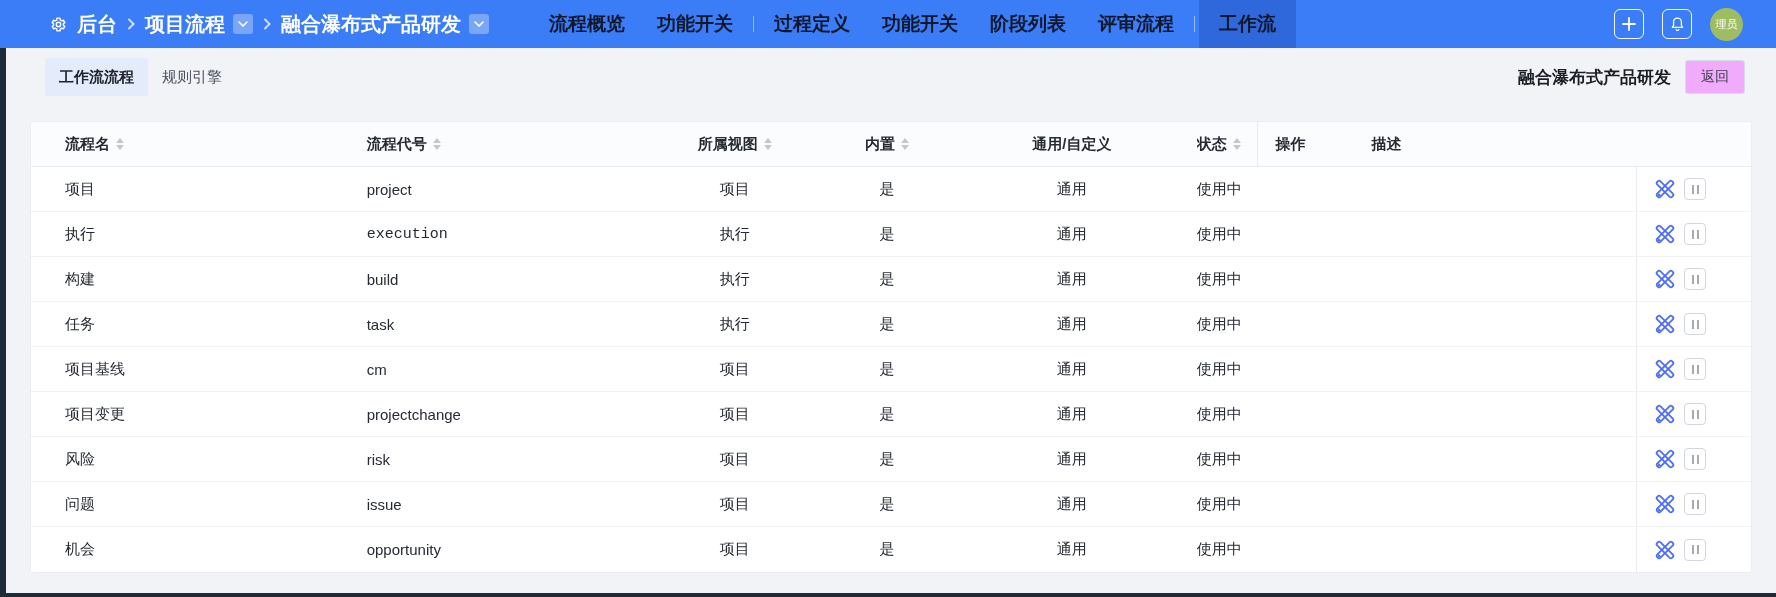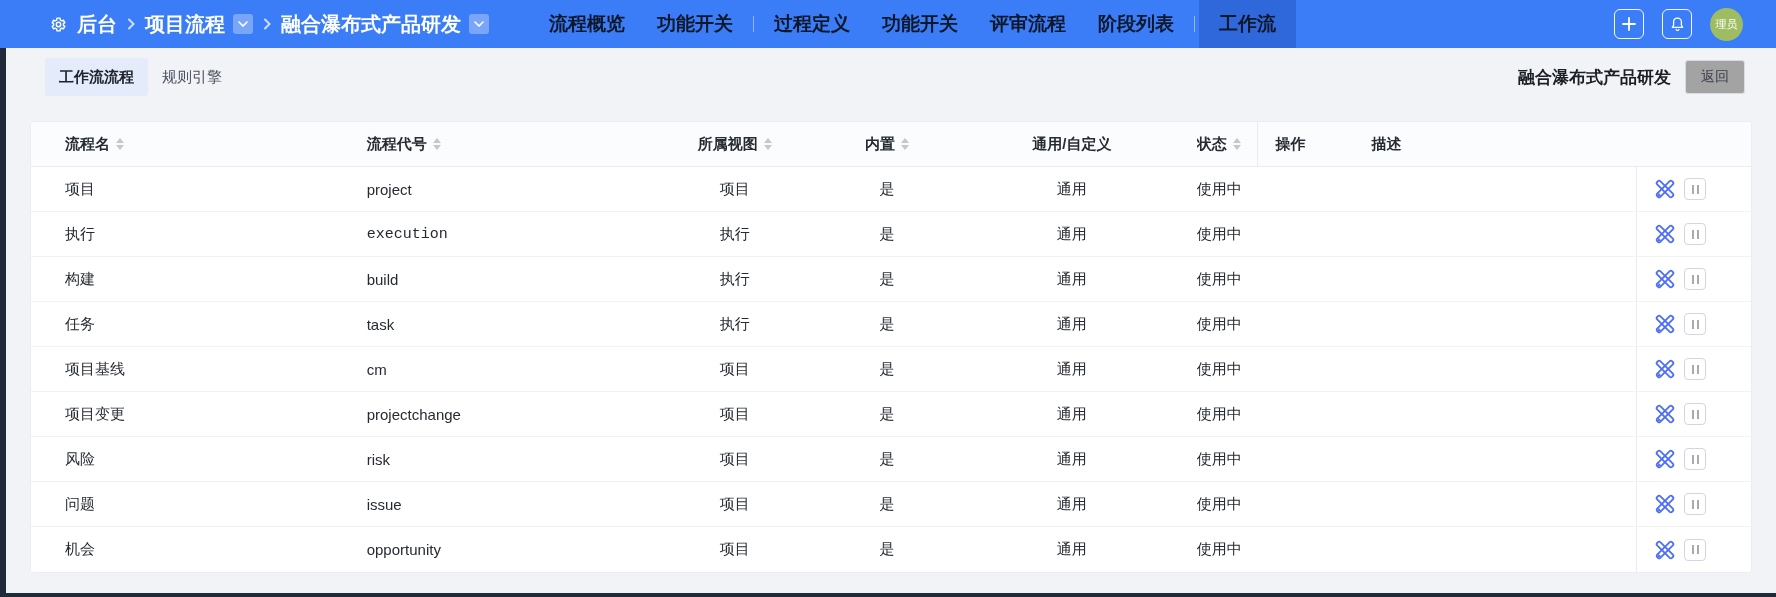--- a/index.html
+++ b/index.html
@@ -30,21 +30,21 @@
   
   .side-strip{position:absolute;left:0;top:48px;bottom:0;width:6px;background:var(--sidebar-strip);z-index:4}
   .bottom-strip{position:absolute;left:0;bottom:0;width:100%;height:4px;background:var(--sidebar-strip);z-index:3}
 
   
   .tabbar{height:58px;display:flex;align-items:center;padding:0 31px 0 45px;background:var(--page-bg)}
   .tab{height:38px;display:flex;align-items:center;padding:0 14px;font-size:15px;color:#4A5160;border-radius:3px;cursor:pointer}
   .tab.active{background:var(--tab-active-bg);color:var(--text-dark);font-weight:700}
   .tab + .tab{margin-left:0}
   .ctx-title{font-size:17px;font-weight:700;color:#1A1E25;margin-right:14px;white-space:nowrap}
-  .back-btn{height:34px;padding:1px 15px;background:#a3a3a3;border:1px solid #D8DCE3;border-radius:3px;font-size:14px;color:#3A3F47;cursor:pointer;font-family:inherit}
+  .back-btn{height:34px;padding:1px 15px;background:#f0abfc;border:1px solid #D8DCE3;border-radius:3px;font-size:14px;color:#3A3F47;cursor:pointer;font-family:inherit}
 
   
   .content{padding:15px 24px 0 30px}
   .card{width:1722px;background:#fff;border:1px solid #EBEDF2;border-radius:4px;overflow:hidden}
   .thead{display:flex;height:45px;background:#FBFCFD;border-bottom:1px solid #E9EBEF}
   .hcell{font-weight:700;color:var(--text-dark);font-size:15px}
   .trow{display:flex;height:45px;border-bottom:1px solid #F1F2F5;background:#fff}
   .trow:last-child{border-bottom:none}
   .cell{display:flex;align-items:center;font-size:15px;color:#262B33;overflow:hidden;white-space:nowrap}
   .opcol{border-left:1px solid #E9EBEF}
@@ -93,22 +93,22 @@
         </svg>
     </span>
   </div>
 
   <nav class="menu">
     <a class="mitem">流程概览</a>
     <a class="mitem">功能开关</a>
     <span class="vdiv"></span>
     <a class="mitem">过程定义</a>
     <a class="mitem">功能开关</a>
+    <a class="mitem">阶段列表</a>
     <a class="mitem">评审流程</a>
-    <a class="mitem">阶段列表</a>
     <span class="vdiv"></span>
     <a class="mitem active">工作流</a>
   </nav>
 
   <div class="spacer"></div>
 
   <div class="nav-actions">
     <button class="nbtn" aria-label="add">
       <svg width="16" height="16" viewBox="0 0 16 16" fill="none" stroke="#fff" stroke-width="1.8" stroke-linecap="round">
           <path d="M8 2v12M2 8h12"></path>

